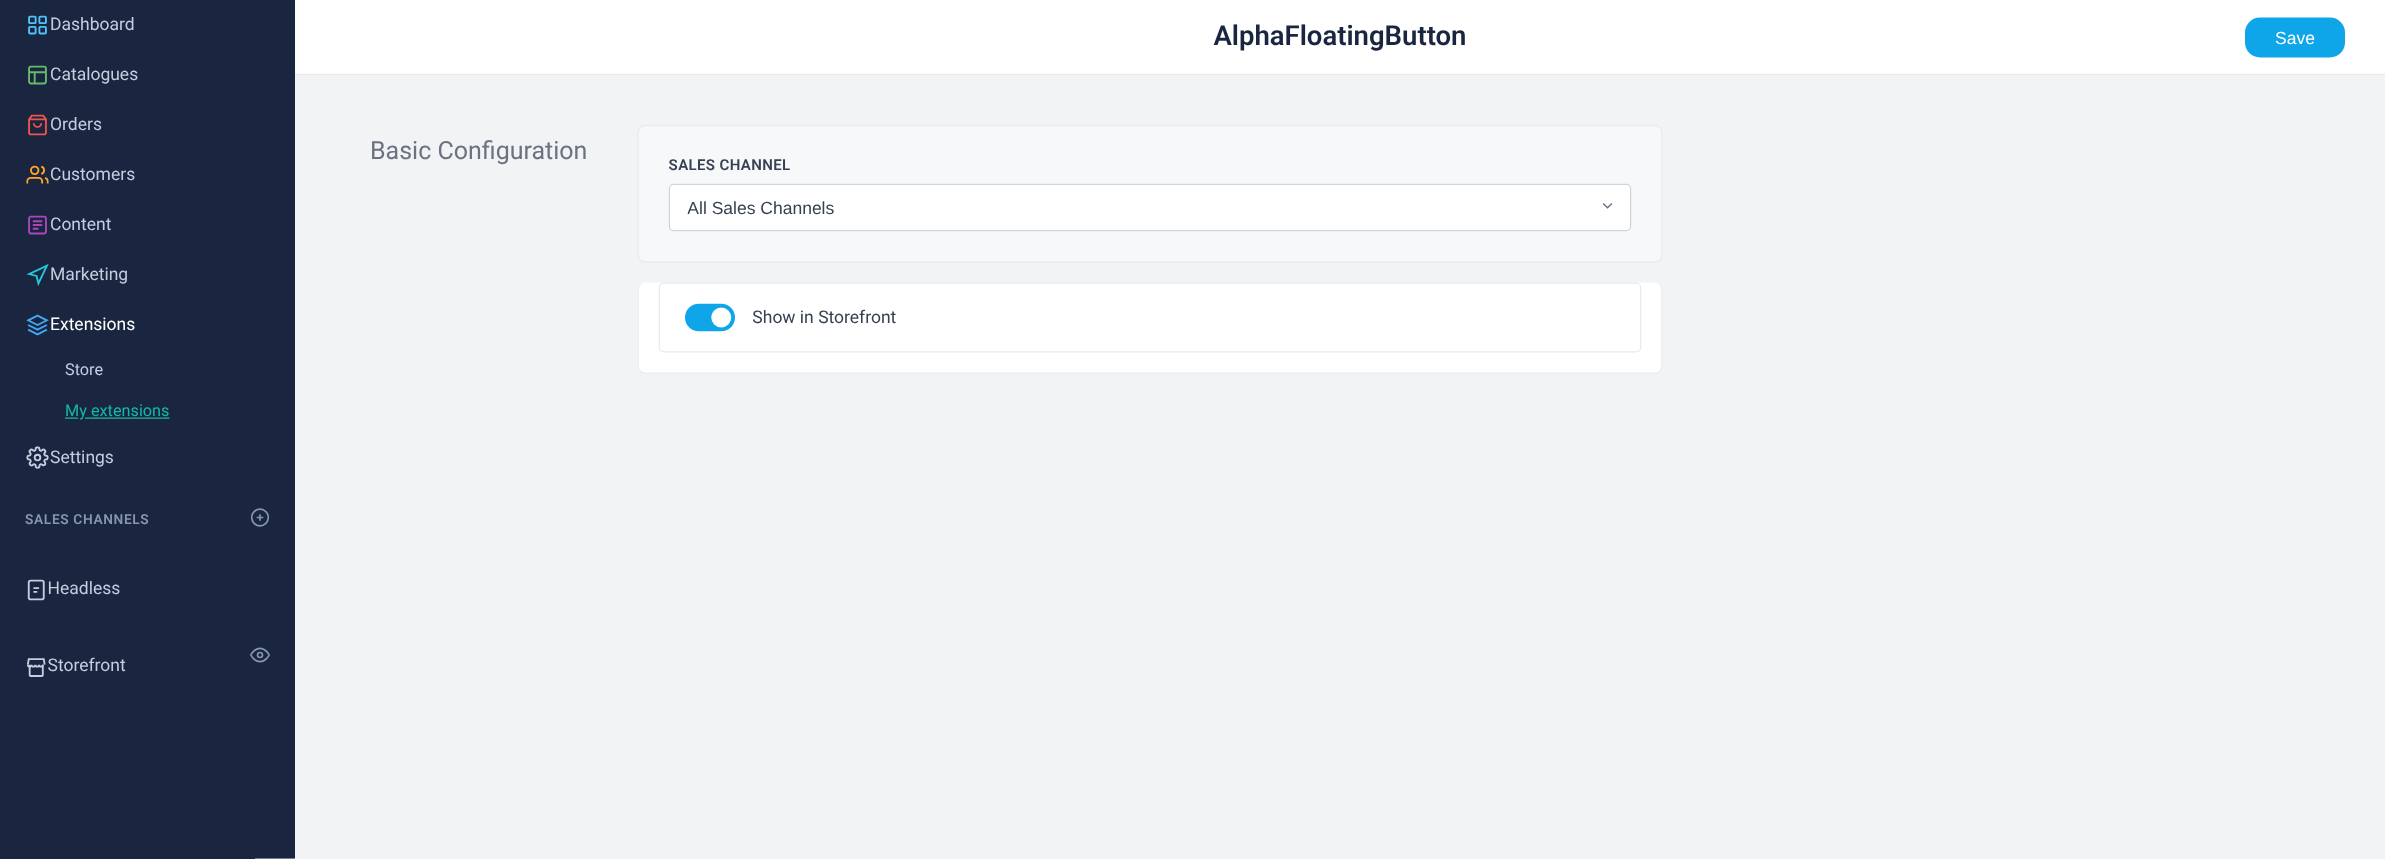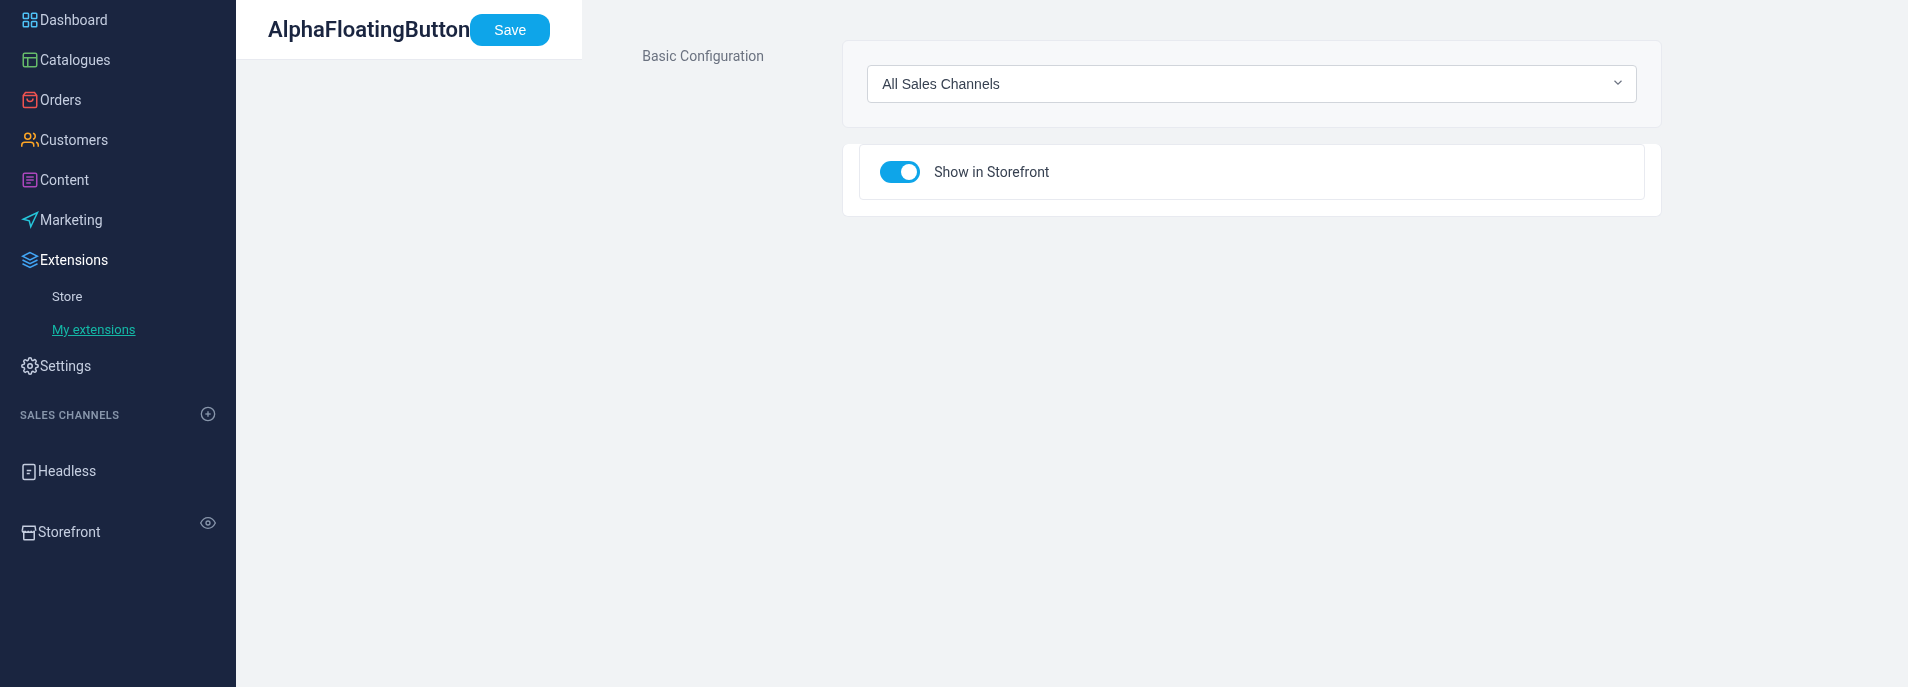--- a/index.html
+++ b/index.html
@@ -74,21 +74,21 @@
       display: flex;
       align-items: flex-start;
       gap: 0;
       margin-top: 20px;
     }
 
     
     .main {
       flex: 1;
       display: flex;
-      flex-direction: row;
+      flex-direction: column;
       overflow: hidden;
     }
 
     .topbar {
       background: #fff;
       border-bottom: 1px solid #e8eaf0;
       padding: 0 32px;
       height: 60px;
       display: flex;
       align-items: center;
@@ -116,21 +116,21 @@
 
     .content-area {
       flex: 1;
       overflow-y: auto;
       padding: 40px 60px;
       display: flex;
       gap: 40px;
     }
 
     .section-label {
-      font-size: 14px;
+      font-size: 20px;
       color: #6b7280;
       min-width: 160px;
       padding-top: 8px;
     }
 
     .config-card {
       flex: 1;
       max-width: 820px;
     }
 
@@ -391,20 +391,21 @@
     </div>
   </div>
 
   <div class="content-area">
     <div class="section-label">Basic Configuration</div>
 
     <div class="config-card">
 
       <div class="card-block">
         <div class="card-block-inner">
+          <div class="field-label">Sales Channel</div>
           <div class="select-wrapper">
             <select class="select-control">
               <option>All Sales Channels</option>
             </select>
             <span class="select-arrow">
               <svg width="14" height="14" viewBox="0 0 24 24" fill="none" stroke="#6b7280" stroke-width="2">
                   <polyline points="6 9 12 15 18 9"></polyline>
                 </svg>
             </span>
           </div>

